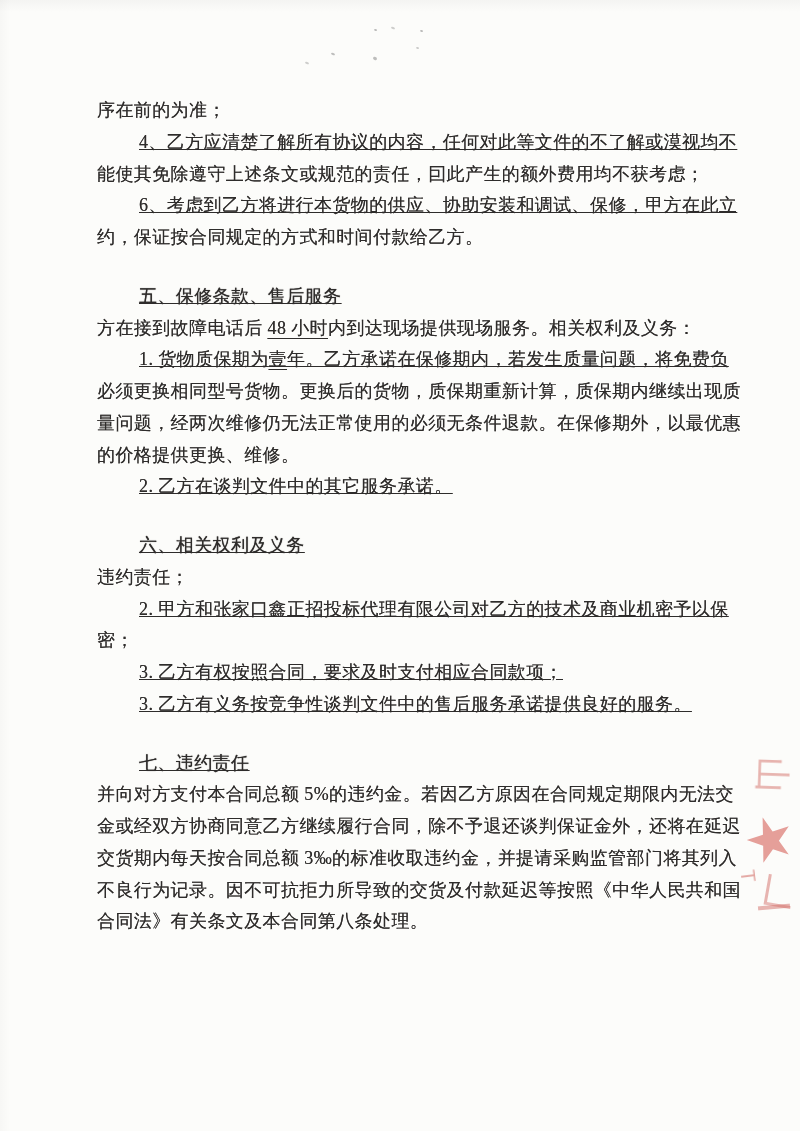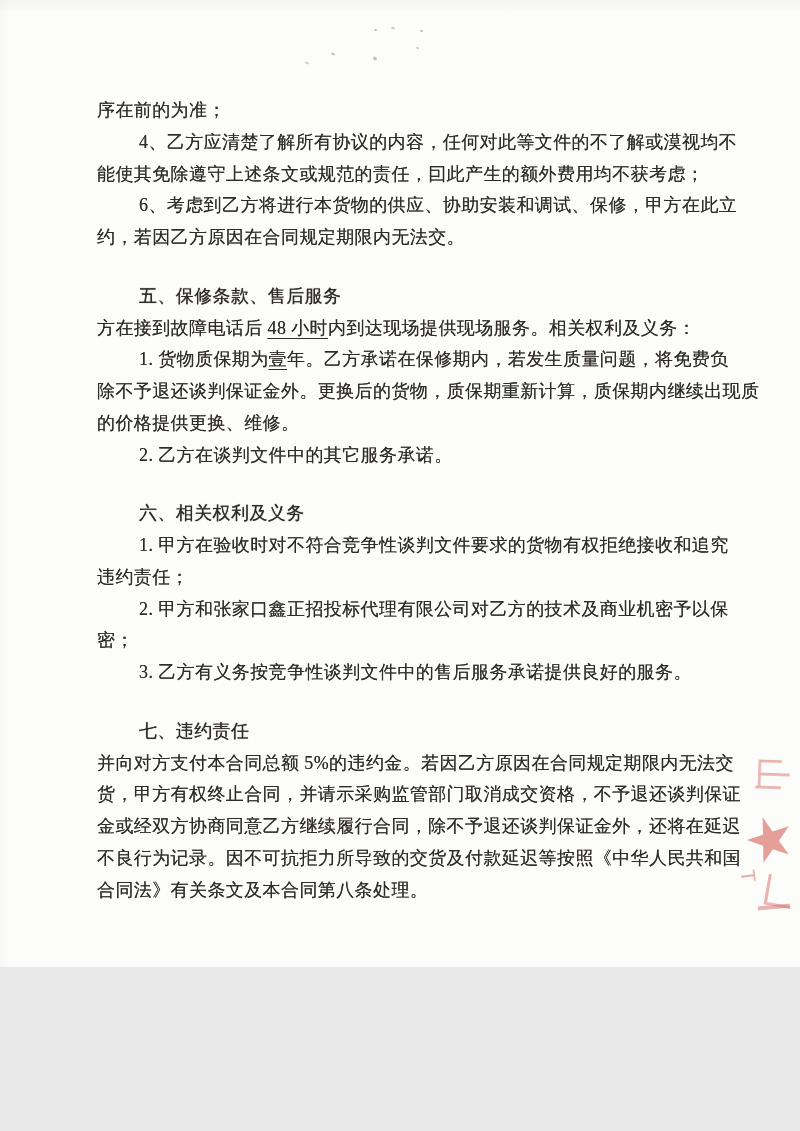--- a/index.html
+++ b/index.html
@@ -3,21 +3,21 @@
 <meta charset="utf-8">
 <style>
   html,body { margin:0; padding:0; }
   body {
     width:800px; height:1131px;
     background:#e9e9e9;
     font-family:"Liberation Serif","DejaVu Serif",serif;
   }
   .page {
     position:relative;
-    width:800px; height:967px;
+    width:800px; height:1131px;
     background:#fcfcfa;
     overflow:hidden;
     color:#2b2b2b;
   }
   
   .page::before {
     content:"";
     position:absolute; inset:0;
     background:
       linear-gradient(to bottom, rgba(150,150,150,.08), rgba(0,0,0,0) 12px),
@@ -32,21 +32,21 @@
   }
   .line {
     height:31.75px;
     line-height:31.75px;
     font-size:18px;
     letter-spacing:0.4px;
     white-space:nowrap;
     color:#2e2c2b;
     text-shadow:0 0 .6px rgba(45,42,40,.75);
   }
-  .line.indent { padding-left:42px; }
+  .line.indent { padding-left:42px;text-decoration:underline; }
   .line.heading { text-shadow:0 0 .8px rgba(35,32,30,.9);margin-top:27px; }
   .u {
     text-decoration:underline;
     text-underline-offset:4px;
     text-decoration-thickness:1px;
   }
 
   
   .speck {
     position:absolute;
@@ -117,37 +117,38 @@
   <div class="speck sp4"></div>
   <div class="speck sp5"></div>
   <div class="speck sp6"></div>
   <div class="speck sp7"></div>
 
   <div id="doc">
       <div class="line"><span>序在前的为准；</span></div>
       <div class="line indent"><span>4、乙方应清楚了解所有协议的内容，任何对此等文件的不了解或漠视均不</span></div>
       <div class="line"><span>能使其免除遵守上述条文或规范的责任，囙此产生的额外费用均不获考虑；</span></div>
       <div class="line indent"><span>6、考虑到乙方将进行本货物的供应、协助安装和调试、保修，甲方在此立</span></div>
-      <div class="line"><span>约，若因乙方原因在合同规定期限内无法交。</span></div>
+      <div class="line"><span>约，保证按合同规定的方式和时间付款给乙方。</span></div>
       <div class="line indent heading"><span>五、保修条款、售后服务</span></div>
       <div class="line"><span>方在接到故障电话后 </span><span class="u">48 小时</span><span>内到达现场提供现场服务。相关权利及义务：</span></div>
       <div class="line indent"><span>1. 货物质保期为</span><span class="u">壹</span><span>年。乙方承诺在保修期内，若发生质量问题，将免费负</span></div>
-      <div class="line"><span>除不予退还谈判保证金外。更换后的货物，质保期重新计算，质保期内继续出现质</span></div>
+      <div class="line"><span>必须更换相同型号货物。更换后的货物，质保期重新计算，质保期内继续出现质</span></div>
+      <div class="line"><span>量问题，经两次维修仍无法正常使用的必须无条件退款。在保修期外，以最优惠</span></div>
       <div class="line"><span>的价格提供更换、维修。</span></div>
       <div class="line indent"><span>2. 乙方在谈判文件中的其它服务承诺。</span></div>
       <div class="line indent heading"><span>六、相关权利及义务</span></div>
-      <div class="line indent"><span>1. 甲方在验收时对不符合竞争性谈判文件要求的货物有权拒绝接收和追究</span></div>
       <div class="line"><span>违约责任；</span></div>
       <div class="line indent"><span>2. 甲方和张家口鑫正招投标代理有限公司对乙方的技术及商业机密予以保</span></div>
       <div class="line"><span>密；</span></div>
+      <div class="line indent"><span>3. 乙方有权按照合同，要求及时支付相应合同款项；</span></div>
       <div class="line indent"><span>3. 乙方有义务按竞争性谈判文件中的售后服务承诺提供良好的服务。</span></div>
       <div class="line indent heading"><span>七、违约责任</span></div>
       <div class="line"><span>并向对方支付本合同总额 5%的违约金。若因乙方原因在合同规定期限内无法交</span></div>
-      <div class="line"><span>货，甲方有权终止合同，并请示采购监管部门取消成交资格，不予退还谈判保证</span></div>
       <div class="line"><span>金或经双方协商同意乙方继续履行合同，除不予退还谈判保证金外，还将在延迟</span></div>
+      <div class="line"><span>交货期内每天按合同总额 3‰的标准收取违约金，并提请采购监管部门将其列入</span></div>
       <div class="line"><span>不良行为记录。因不可抗拒力所导致的交货及付款延迟等按照《中华人民共和国</span></div>
       <div class="line"><span>合同法》有关条文及本合同第八条处理。</span></div>
     </div>
 
   <div class="stamp stamp-mountain">山</div>
   <div class="stamp stamp-star"></div>
   <div class="stamp stamp-t">T</div>
   <div class="stamp stamp-corner"></div>
   <div class="stamp stamp-bar"></div>
 

